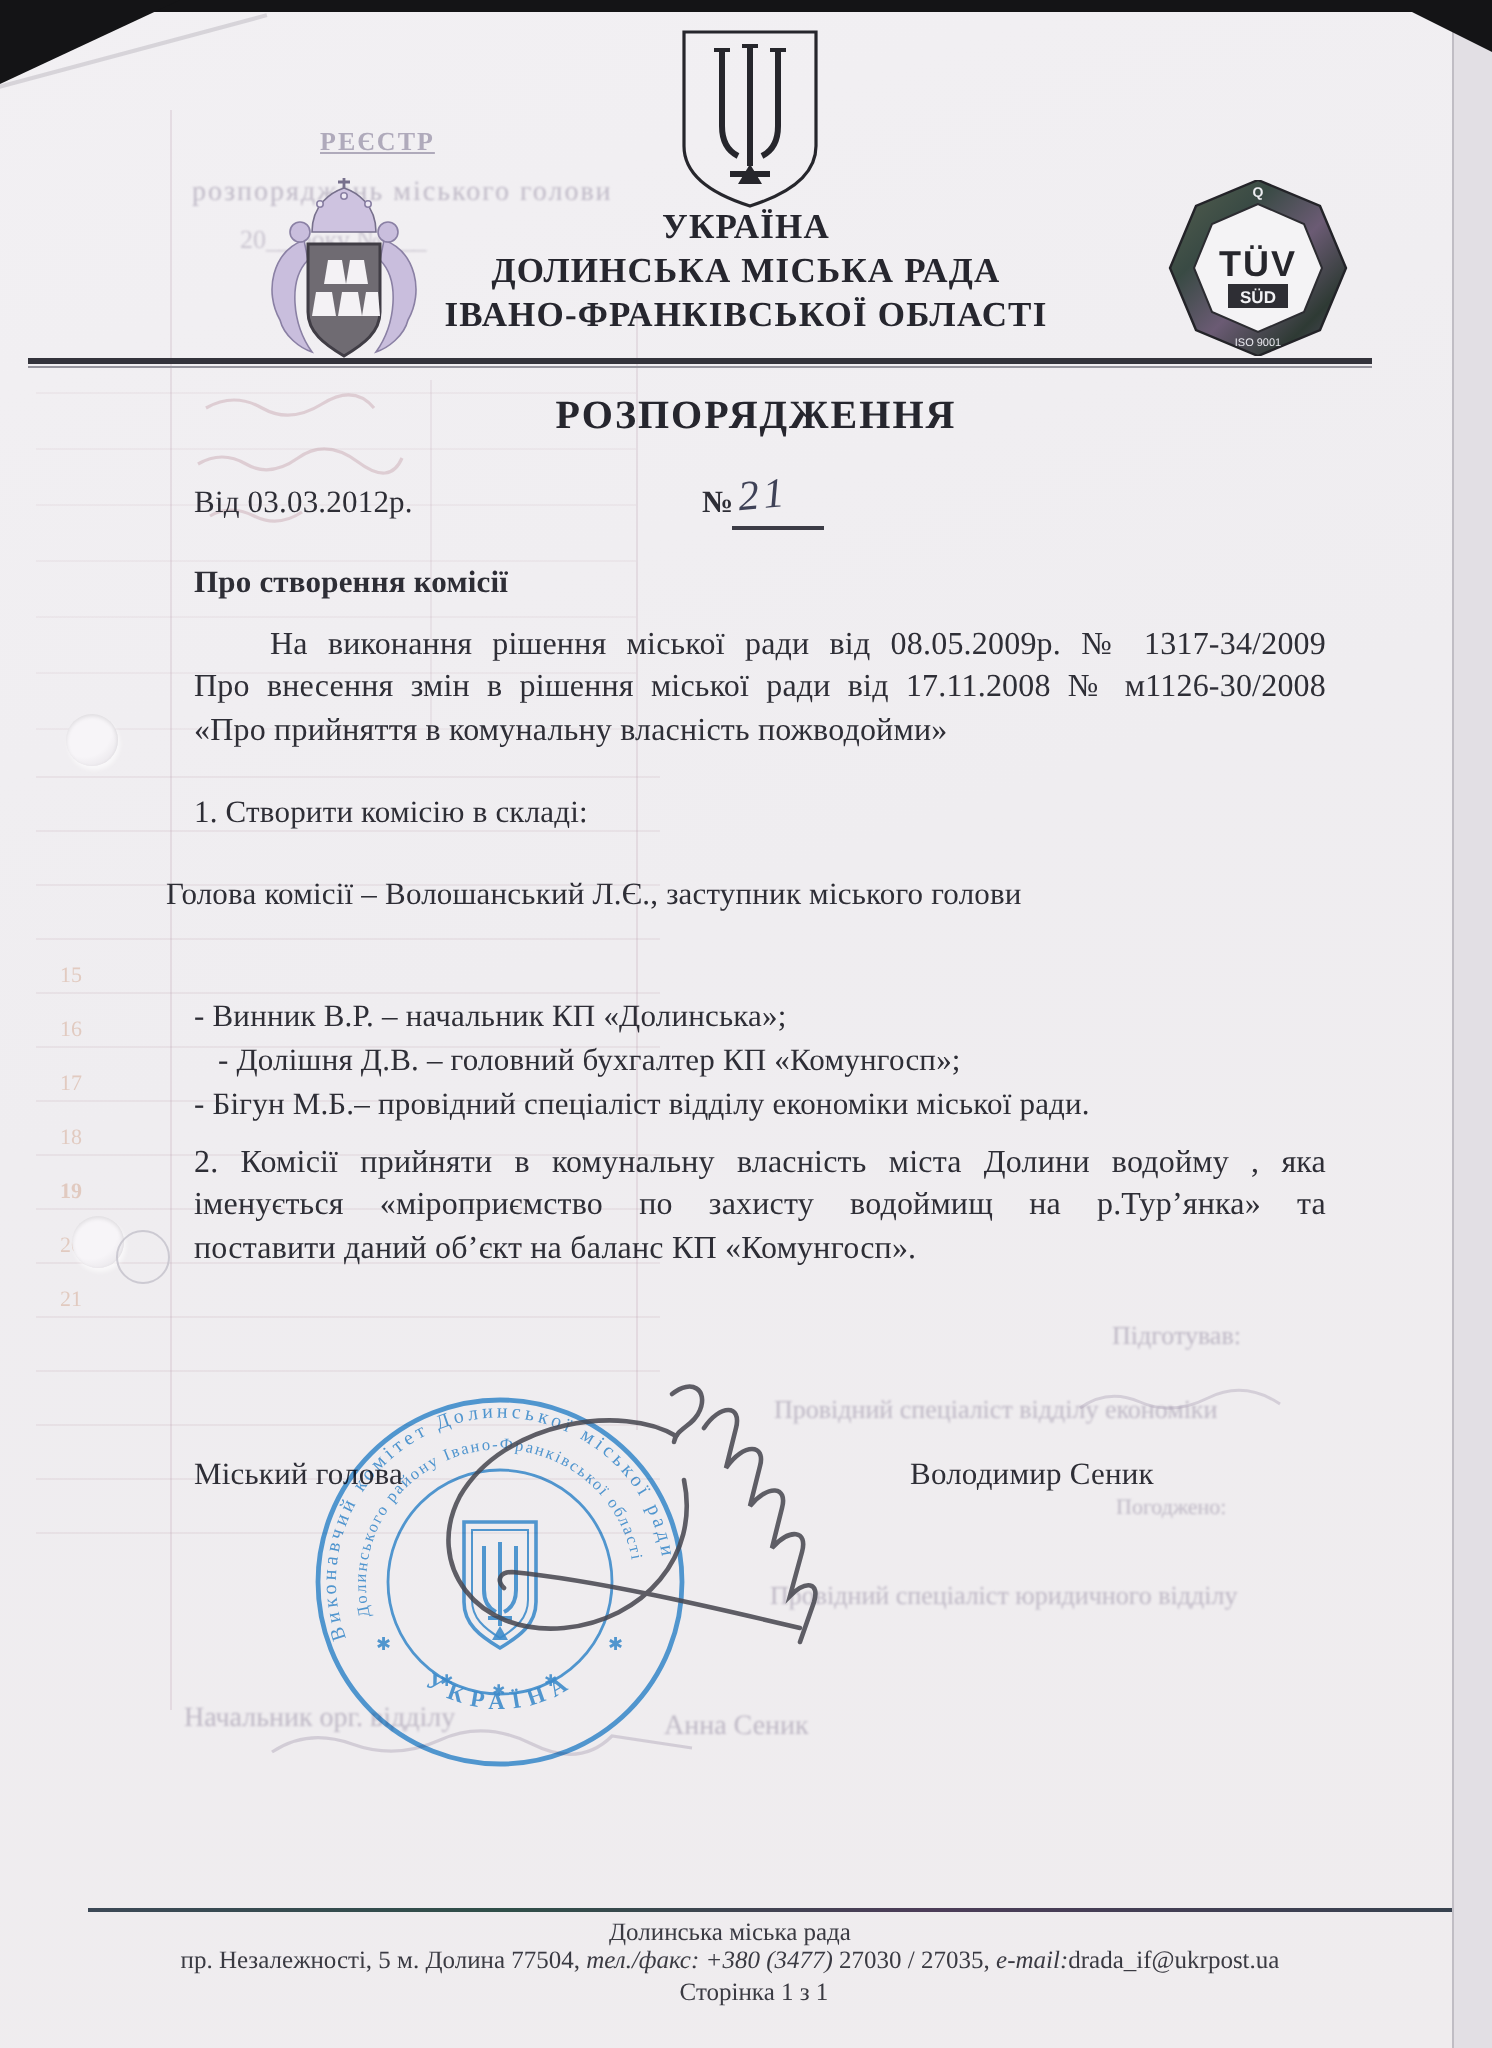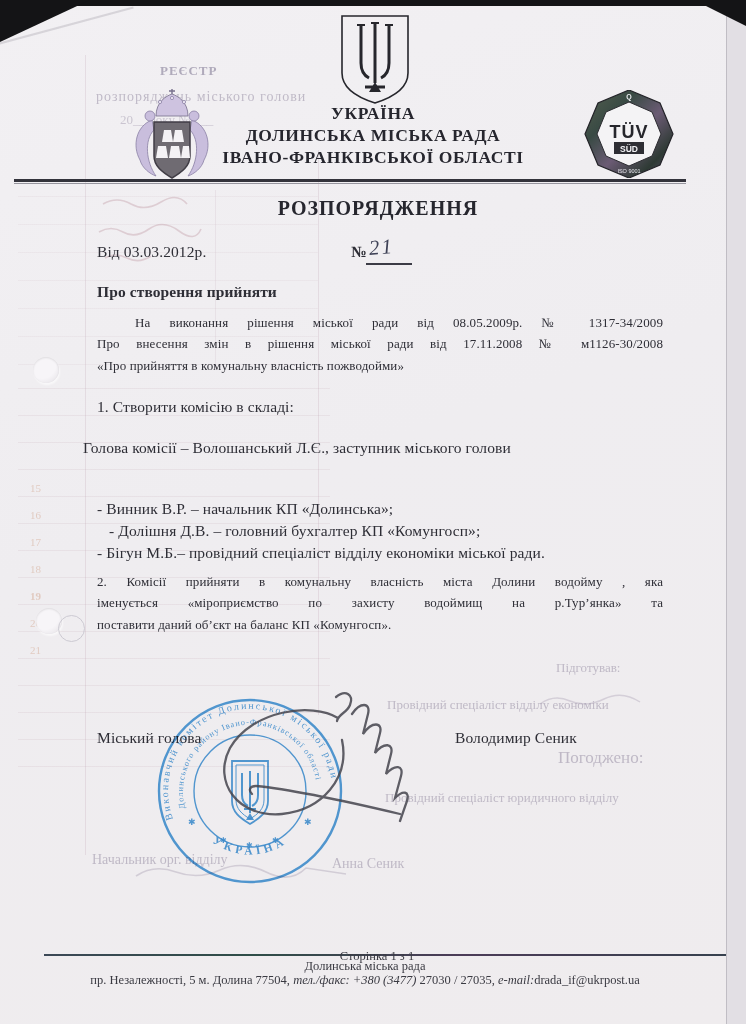--- a/index.html
+++ b/index.html
@@ -5,21 +5,21 @@
   html,body{margin:0;padding:0;background:#9a979e;}
   #paper{
     position:relative;width:746px;height:1024px;overflow:hidden;
     background:linear-gradient(160deg,#f2f0f3 0%,#efedf0 45%,#efecee 100%);
     font-family:"Liberation Serif",serif;color:#2e2e36;
   }
   .t{position:absolute;white-space:nowrap;}
   .b{font-weight:bold;}
   .it{font-style:italic;}
   .body-text{font-size:15.5px;line-height:21.4px;letter-spacing:.1px;}
-  .par{position:absolute;left:97px;width:566px;font-size:13px;line-height:21.4px;letter-spacing:.1px;white-space:normal;}
+  .par{position:absolute;left:97px;width:566px;font-size:16px;line-height:21.4px;letter-spacing:.1px;white-space:normal;}
   .par .jl{text-align:justify;text-align-last:justify;}
   .par .ind{text-indent:38px;}
   .hdr{left:0;right:0;text-align:center;font-weight:bold;font-size:17.5px;letter-spacing:.6px;color:#26262e;}
   .divider{position:absolute;left:14px;top:179px;width:672px;height:1px;border-top:3px solid #33333b;border-bottom:1px solid #96959e;}
   .footline{position:absolute;left:44px;top:954px;width:698px;height:2px;
     background:linear-gradient(90deg,#3c4856,#2f4e48 30%,#4c3c58 60%,#36424e);}
   .foot{left:0;right:16px;text-align:center;font-size:12.5px;color:#3a3a42;}
   
   .edge-top{position:absolute;left:0;top:0;width:746px;height:6px;background:#141416;}
   .corner-tl{position:absolute;left:0;top:0;width:90px;height:42px;background:#141416;
@@ -53,35 +53,35 @@
 <body>
 
 <div id="paper">
 
   <div class="gridrows"></div>
   <div class="gridrows2"></div>
   <div class="vline" style="left:85px;top:55px;height:800px;"></div>
   <div class="vline" style="left:318px;top:150px;height:565px;"></div>
   <div class="vline" style="left:215px;top:190px;height:180px;opacity:.7;"></div>
 
-  <span class="t bleed-strong b" style="left:160px;top:63px;font-size:13px;letter-spacing:1px;">РЕЄСТР</span>
+  <span class="t bleed-strong b" style="left:160px;top:63px;font-size:13px;letter-spacing:1px;text-decoration:underline;">РЕЄСТР</span>
   <span class="t bleed" style="left:96px;top:89px;font-size:14px;letter-spacing:1px;">розпоряджень міського голови</span>
   <span class="t bleed" style="left:120px;top:112px;font-size:13px;opacity:.8;">20__ року    № ___</span>
 
   <span class="t bleed rownum" style="top:482px;">15</span>
   <span class="t bleed rownum" style="top:509px;">16</span>
   <span class="t bleed rownum" style="top:536px;">17</span>
   <span class="t bleed rownum" style="top:563px;">18</span>
   <span class="t bleed rownum" style="top:590px;font-weight:bold;">19</span>
   <span class="t bleed rownum" style="top:617px;">20</span>
   <span class="t bleed rownum" style="top:644px;">21</span>
 
   <span class="t bleed" style="left:556px;top:660px;font-size:13px;">Підготував:</span>
   <span class="t bleed" style="left:387px;top:697px;font-size:13px;">Провідний спеціаліст відділу економіки</span>
-  <span class="t bleed" style="left:558px;top:748px;font-size:17px;">Погоджено:</span>
+  <span class="t bleed" style="left:558px;top:748px;font-size:11px;">Погоджено:</span>
   <span class="t bleed" style="left:385px;top:790px;font-size:13px;">Провідний спеціаліст юридичного відділу</span>
   <span class="t bleed" style="left:92px;top:852px;font-size:14px;">Начальник орг. відділу</span>
   <span class="t bleed" style="left:332px;top:856px;font-size:14px;">Анна Сеник</span>
 
   <svg class="t" style="left:95px;top:190px;" width="240" height="80" viewBox="0 0 240 80">
     <g fill="none" stroke="rgba(185,142,156,.35)" stroke-width="1.6">
       <path d="M8,14 q14,-8 28,0 t30,-2 t26,2"></path>
       <path d="M4,42 q12,-7 24,0 t26,-3 t30,2 t22,-2"></path>
       <path d="M10,68 q10,-6 22,0 t24,-2"></path>
     </g>
@@ -156,21 +156,21 @@
 
   <div class="divider"></div>
 
   <div class="t" style="top:197px;left:0;right:0;text-align:center;font-weight:bold;font-size:20px;letter-spacing:1px;color:#26262e;padding-left:10px;">РОЗПОРЯДЖЕННЯ</div>
 
   <span class="t body-text" style="left:97px;top:241px;">Від 03.03.2012р.</span>
   <span class="t body-text" style="left:351px;top:241px;font-weight:bold;">№</span>
   <span class="hand21">21</span>
   <div class="numline"></div>
 
-  <div class="t body-text b" style="left:97px;top:281px;">Про створення прийняти</div>
+  <div class="t body-text b" style="left:97px;top:281px;">Про створення комісії</div>
 
   <div class="par" style="top:312px;">
     <div class="jl ind">На виконання рішення міської ради від 08.05.2009р. № 1317-34/2009</div>
     <div class="jl">Про внесення змін в рішення міської ради  від 17.11.2008 № м1126-30/2008</div>
     <div>«Про прийняття в комунальну власність пожводойми»</div>
   </div>
 
   <div class="t body-text" style="left:97px;top:396px;">1. Створити комісію в складі:</div>
   <div class="t body-text" style="left:83px;top:437px;">Голова комісії – Волошанський Л.Є., заступник міського голови</div>
 
@@ -225,21 +225,21 @@
       <path d="M154,28 c8,-12 19,-12 16,0 l-5,20 c9,-13 20,-12 17,-1 l-5,20 c9,-11 19,-10 16,1 l-5,20 c9,-10 18,-9 15,2 l-6,22 c8,-8 15,-7 12,3 l-7,20"></path>
       <path d="M202,128 C160,118 100,104 58,100 c-6,0 -8,4 -4,8"></path>
     </g>
   </svg>
 
   <div class="footline"></div>
   <div class="t foot" style="top:959px;">Долинська міська рада</div>
   <div class="t foot" style="top:973px;">
     <span>пр. Незалежності, 5 м. Долина 77504, </span><span class="it">тел./факс: +380 (3477)</span><span>  27030 / 27035, </span><span class="it">e-mail:</span><span>drada_if@ukrpost.ua</span>
   </div>
-  <div class="t foot" style="top:949px;padding-left:24px;">Сторінка 1 з 1</div>
+  <div class="t foot" style="top:989px;padding-left:24px;">Сторінка 1 з 1</div>
 
   <div class="edge-right"></div>
   <div class="edge-top"></div>
   <div class="corner-tl"></div>
   <div class="corner-tr"></div>
   <div class="crease"></div>
 
 </div>
 
 </body></html>

